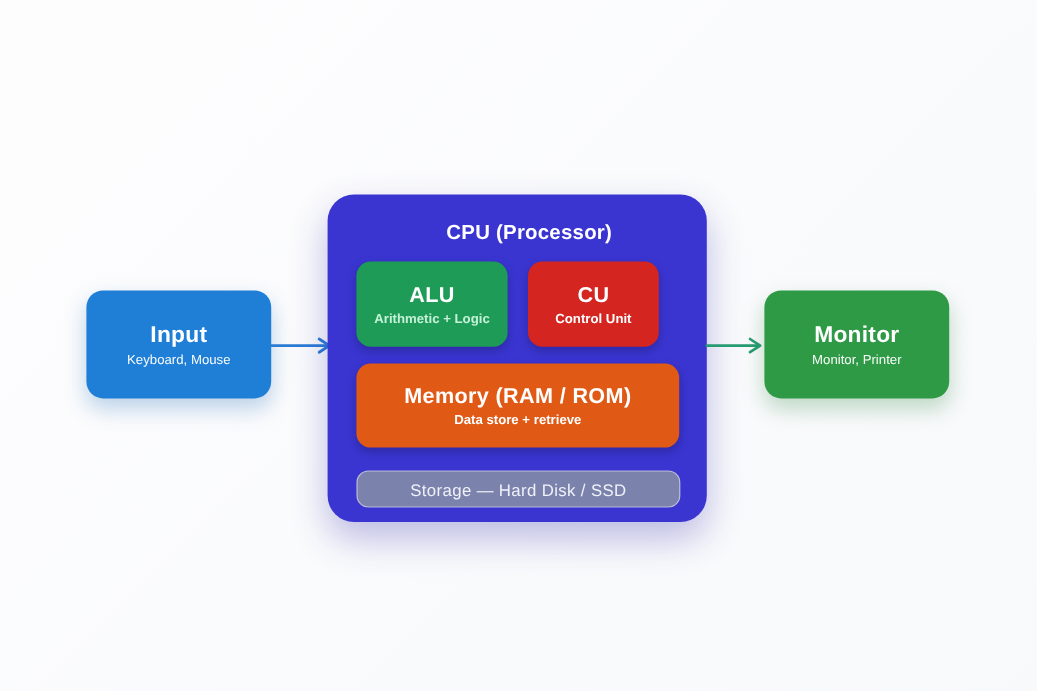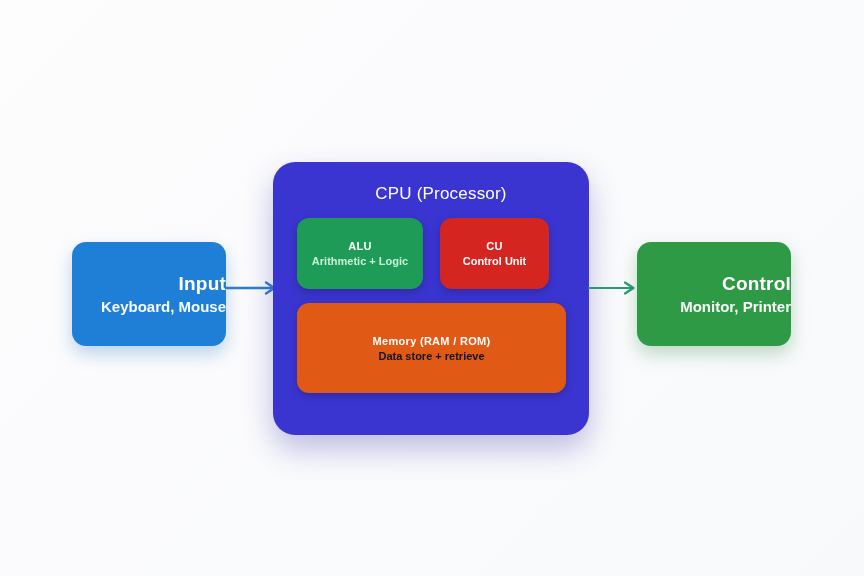--- a/index.html
+++ b/index.html
@@ -13,32 +13,32 @@
     width: 864px;
     height: 576px;
     background: linear-gradient(135deg, #fdfdfe 0%, #f8f9fb 100%);
     overflow: hidden;
   }
 
   
   .io-box {
     position: absolute;
     width: 154px;
-    height: 104px;
+    height: 90px;
     border-radius: 14px;
     display: flex;
     flex-direction: column;
-    align-items: flex-end;
+    align-items: center;
     justify-content: center;
     gap: 3px;
     color: #ffffff;
     text-align: center;
   }
   .io-box .io-title { font-size: 19px; font-weight: 700; letter-spacing: 0.2px; }
-  .io-box .io-sub   { font-size: 15px; font-weight: 700; opacity: 0.97; }
+  .io-box .io-sub   { font-size: 11px; font-weight: 400; opacity: 0.97; }
 
   #input-box  { left: 72px;  top: 242px; box-shadow: 0 8px 18px rgba(25, 105, 180, 0.28); }
   #output-box { left: 637px; top: 242px; box-shadow: 0 8px 18px rgba(35, 130, 60, 0.28); }
 
   
   .cpu-box {
     position: absolute;
     left: 273px;
     top: 162px;
     width: 316px;
@@ -47,48 +47,48 @@
     box-shadow: 0 14px 30px rgba(48, 44, 170, 0.30);
   }
   .cpu-title {
     position: absolute;
     top: 22px;
     left: 0;
     width: 100%;
     text-align: center;
     color: #ffffff;
     font-size: 17px;
-    font-weight: 400;
+    font-weight: 700;
     letter-spacing: 0.2px;
     padding-left: 20px;
   }
 
   
   .unit-box {
     position: absolute;
     border-radius: 12px;
     display: flex;
     flex-direction: column;
     align-items: center;
     justify-content: center;
     gap: 3px;
     color: #ffffff;
     text-align: center;
     box-shadow: 0 3px 8px rgba(0, 0, 0, 0.22);
   }
-  .unit-title { font-size: 11px; font-weight: 700; letter-spacing: 0.3px; }
+  .unit-title { font-size: 18px; font-weight: 700; letter-spacing: 0.3px; }
   .unit-sub   { font-size: 11px; font-weight: 700; }
 
   #alu-box    { left: 24px;  top: 56px;  width: 126px; height: 71px; }
   #cu-box     { left: 167px; top: 56px;  width: 109px; height: 71px; }
-  #memory-box { left: 24px;  top: 141px; width: 269px; height: 90px; }
+  #memory-box { left: 24px;  top: 141px; width: 269px; height: 70px; }
 
   #alu-box .unit-sub    { color: #c5f1d7; }
   #cu-box .unit-sub     { color: #ffffff; }
-  #memory-box .unit-sub { color: #0f172a; }
+  #memory-box .unit-sub { color: #ffffff; }
 
   
   .storage-bar {
     position: absolute;
     left: 24px;
     top: 230px;
     width: 270px;
     height: 31px;
     border-radius: 10px;
     border: 1px solid rgba(255, 255, 255, 0.50);
@@ -135,27 +135,30 @@
     <div class="unit-box" id="cu-box" style="background-color: rgb(212, 37, 33);">
       <div class="unit-title">CU</div>
       <div class="unit-sub">Control Unit</div>
     </div>
 
     <div class="unit-box" id="memory-box" style="background-color: rgb(224, 90, 22);">
       <div class="unit-title">Memory (RAM / ROM)</div>
       <div class="unit-sub">Data store + retrieve</div>
     </div>
 
+    <div class="storage-bar" style="background-color: rgb(123, 131, 173);">
+      <span>Storage  —  Hard Disk / SSD</span>
+    </div>
   </div>
 
   <svg class="arrow-svg" id="arrow-cpu-output" width="47" height="16" viewBox="0 0 47 16">
     <g fill="none" stroke-width="2.2" stroke-linecap="round" stroke-linejoin="round" stroke="#279b72">
       <line x1="0" y1="8" x2="43" y2="8"></line>
       <path d="M36 2.5 L44.5 8 L36 13.5"></path>
     </g>
   </svg>
 
   <div class="io-box" id="output-box" style="background-color: rgb(46, 154, 69);">
-    <div class="io-title">Control</div>
+    <div class="io-title">Monitor</div>
     <div class="io-sub">Monitor, Printer</div>
   </div>
 
 </div>
 
 </body></html>

